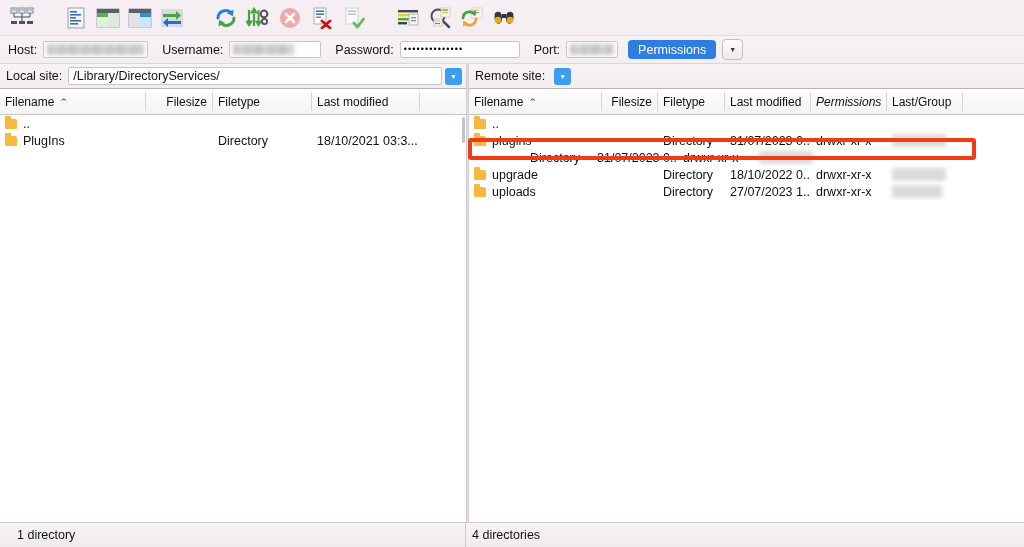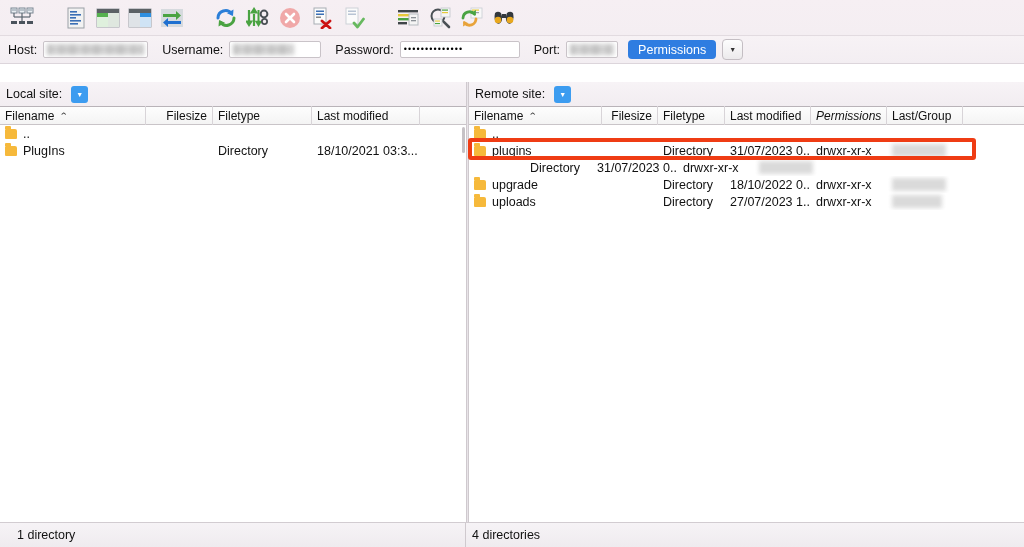--- a/index.html
+++ b/index.html
@@ -82,21 +82,21 @@
   .qc-drop{
     width:19px;height:19px;margin-left:6px;
     background:linear-gradient(180deg,#fdfdfd,#eceaec);
     border:1px solid #c4bec3;border-radius:4px;
     display:flex;align-items:center;justify-content:center;
     font-size:7px;color:#333;
   }
 
   
   .panes{flex:1;display:flex;position:relative;min-height:0;}
-  .pane{display:flex;flex-direction:column;min-width:0;position:relative;background:#fff;margin-top:18px;}
+  .pane{display:flex;flex-direction:column;min-width:0;position:relative;background:#fff;}
   .pane.local{width:466px;}
   .pane.divider{width:3px;background:#e8e4e8;border-left:1px solid #cfc9ce;border-right:1px solid #cfc9ce;box-sizing:border-box;}
   .pane.remote{flex:1;}
 
   .sitebar{
     height:24px;min-height:24px;
     background:linear-gradient(180deg,#f7f3f6 0%,#f2edf1 100%);
     display:flex;align-items:center;
     padding:0 4px 0 6px;box-sizing:border-box;
   }
@@ -118,21 +118,21 @@
     margin:0 1px;vertical-align:middle;
   }
   .sb-drop{
     width:17px;height:17px;margin-left:3px;
     background:#3c9cf0;border-radius:3px;
     display:flex;align-items:center;justify-content:center;
     color:#fff;font-size:7px;flex:0 0 auto;
   }
 
   .headrow{
-    height:19px;min-height:19px;
+    height:27px;min-height:19px;
     background:linear-gradient(180deg,#fdfdfd 0%,#f4f4f4 100%);
     border-top:1px solid #b9b3b8;
     border-bottom:1px solid #c9c4c8;
     display:flex;align-items:center;
     position:relative;
     font-size:12px;
     box-sizing:border-box;
   }
   .hcell{
     height:19px;display:flex;align-items:center;
@@ -393,20 +393,23 @@
     <div class="qc-drop">▼</div>
 
   </div>
 
   <div class="panes">
 
     <div class="pane local">
 
       <div class="sitebar">
         <span class="sb-label">Local site:</span>
+        <div class="sb-input">
+          <span>/Library/DirectoryServices/</span>
+        </div>
         <div class="sb-drop">▼</div>
       </div>
 
       <div class="headrow">
         <div class="hcell" style="width:146px;">
           <span>Filename</span>
           <span class="sortarrow">⌃</span>
         </div>
         <div class="hcell" style="width:67px;justify-content:flex-end;">Filesize</div>
         <div class="hcell" style="width:99px;">Filetype</div>

